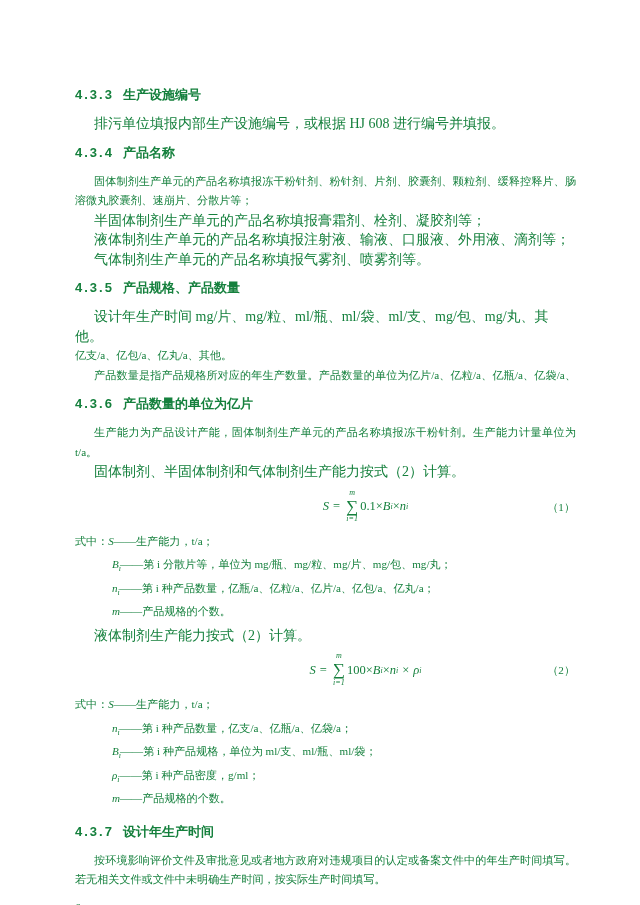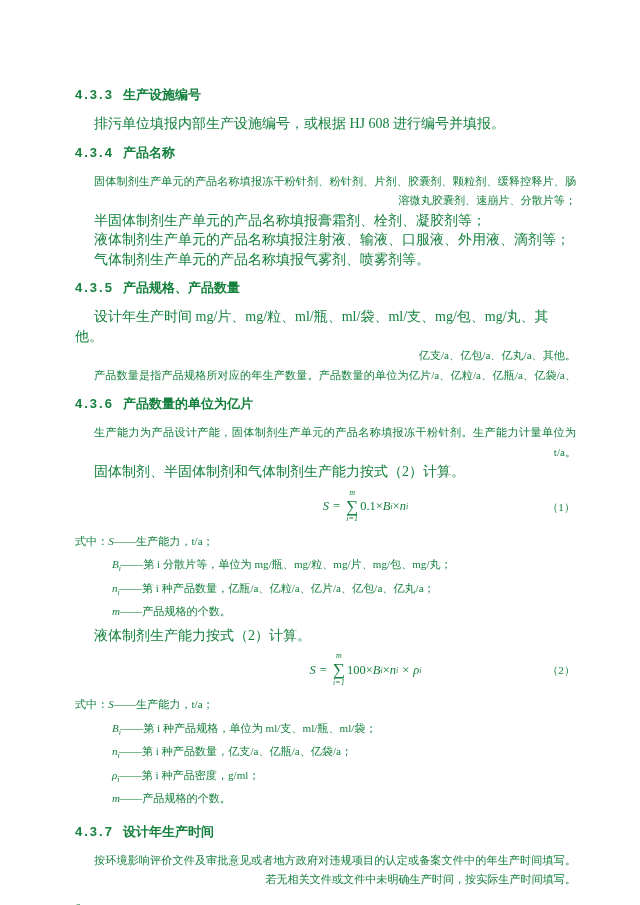--- a/index.html
+++ b/index.html
@@ -20,21 +20,21 @@
     line-height:20px;
     margin:9px 0;
     white-space:nowrap;
   }
   .h:first-child{margin-top:0;}
   .h .num{letter-spacing:2px;margin-right:9px;}
   .p{
     font-size:14px;
     line-height:19.5px;
   }
-  .line{font-size:11.1px;line-height:19.5px;text-align:right;}
+  .line{font-size:11.1px;line-height:19.5px;}
   .indent{text-indent:19px;}
   .fill{text-align:justify;text-align-last:justify;}
   .def-row{font-size:11.1px;line-height:19.5px;}
   .def-cont{padding-left:37px;}
   .var{font-style:italic;font-family:"Liberation Serif","DejaVu Serif",serif;}
   .fsub{font-size:8px;font-style:italic;vertical-align:-3px;font-family:"Liberation Serif","DejaVu Serif",serif;}
   .formula-row{
     position:relative;
     height:40px;
     margin:5px 0;
@@ -134,22 +134,22 @@
       <span class="var">n</span>
         <span class="fsub">i</span>
       <span class="op">×</span>
       <span class="var">ρ</span>
         <span class="fsub">i</span>
     </span>
     <span class="eq-num">（2）</span>
   </div>
 
   <div class="def-row"><span>式中：</span><span class="var">S</span><span class="fsub"></span><span>——生产能力，t/a；</span></div>
+  <div class="def-row def-cont"><span class="var">n</span><span class="fsub">i</span><span>——第 i 种产品数量，亿支/a、亿瓶/a、亿袋/a；</span></div>
   <div class="def-row def-cont"><span class="var">B</span><span class="fsub">i</span><span>——第 i 种产品规格，单位为 ml/支、ml/瓶、ml/袋；</span></div>
-  <div class="def-row def-cont"><span class="var">n</span><span class="fsub">i</span><span>——第 i 种产品数量，亿支/a、亿瓶/a、亿袋/a；</span></div>
   <div class="def-row def-cont"><span class="var">ρ</span><span class="fsub">i</span><span>——第 i 种产品密度，g/ml；</span></div>
   <div class="def-row def-cont"><span class="var">m</span><span class="fsub"></span><span>——产品规格的个数。</span></div>
 
   <div class="h"><span class="num">4.3.7</span><span>设计年生产时间</span></div>
   <div class="line indent fill">按环境影响评价文件及审批意见或者地方政府对违规项目的认定或备案文件中的年生产时间填写。</div>
   <div class="line">若无相关文件或文件中未明确生产时间，按实际生产时间填写。</div>
 
   <div class="page-number">6</div>
 
 </div>

